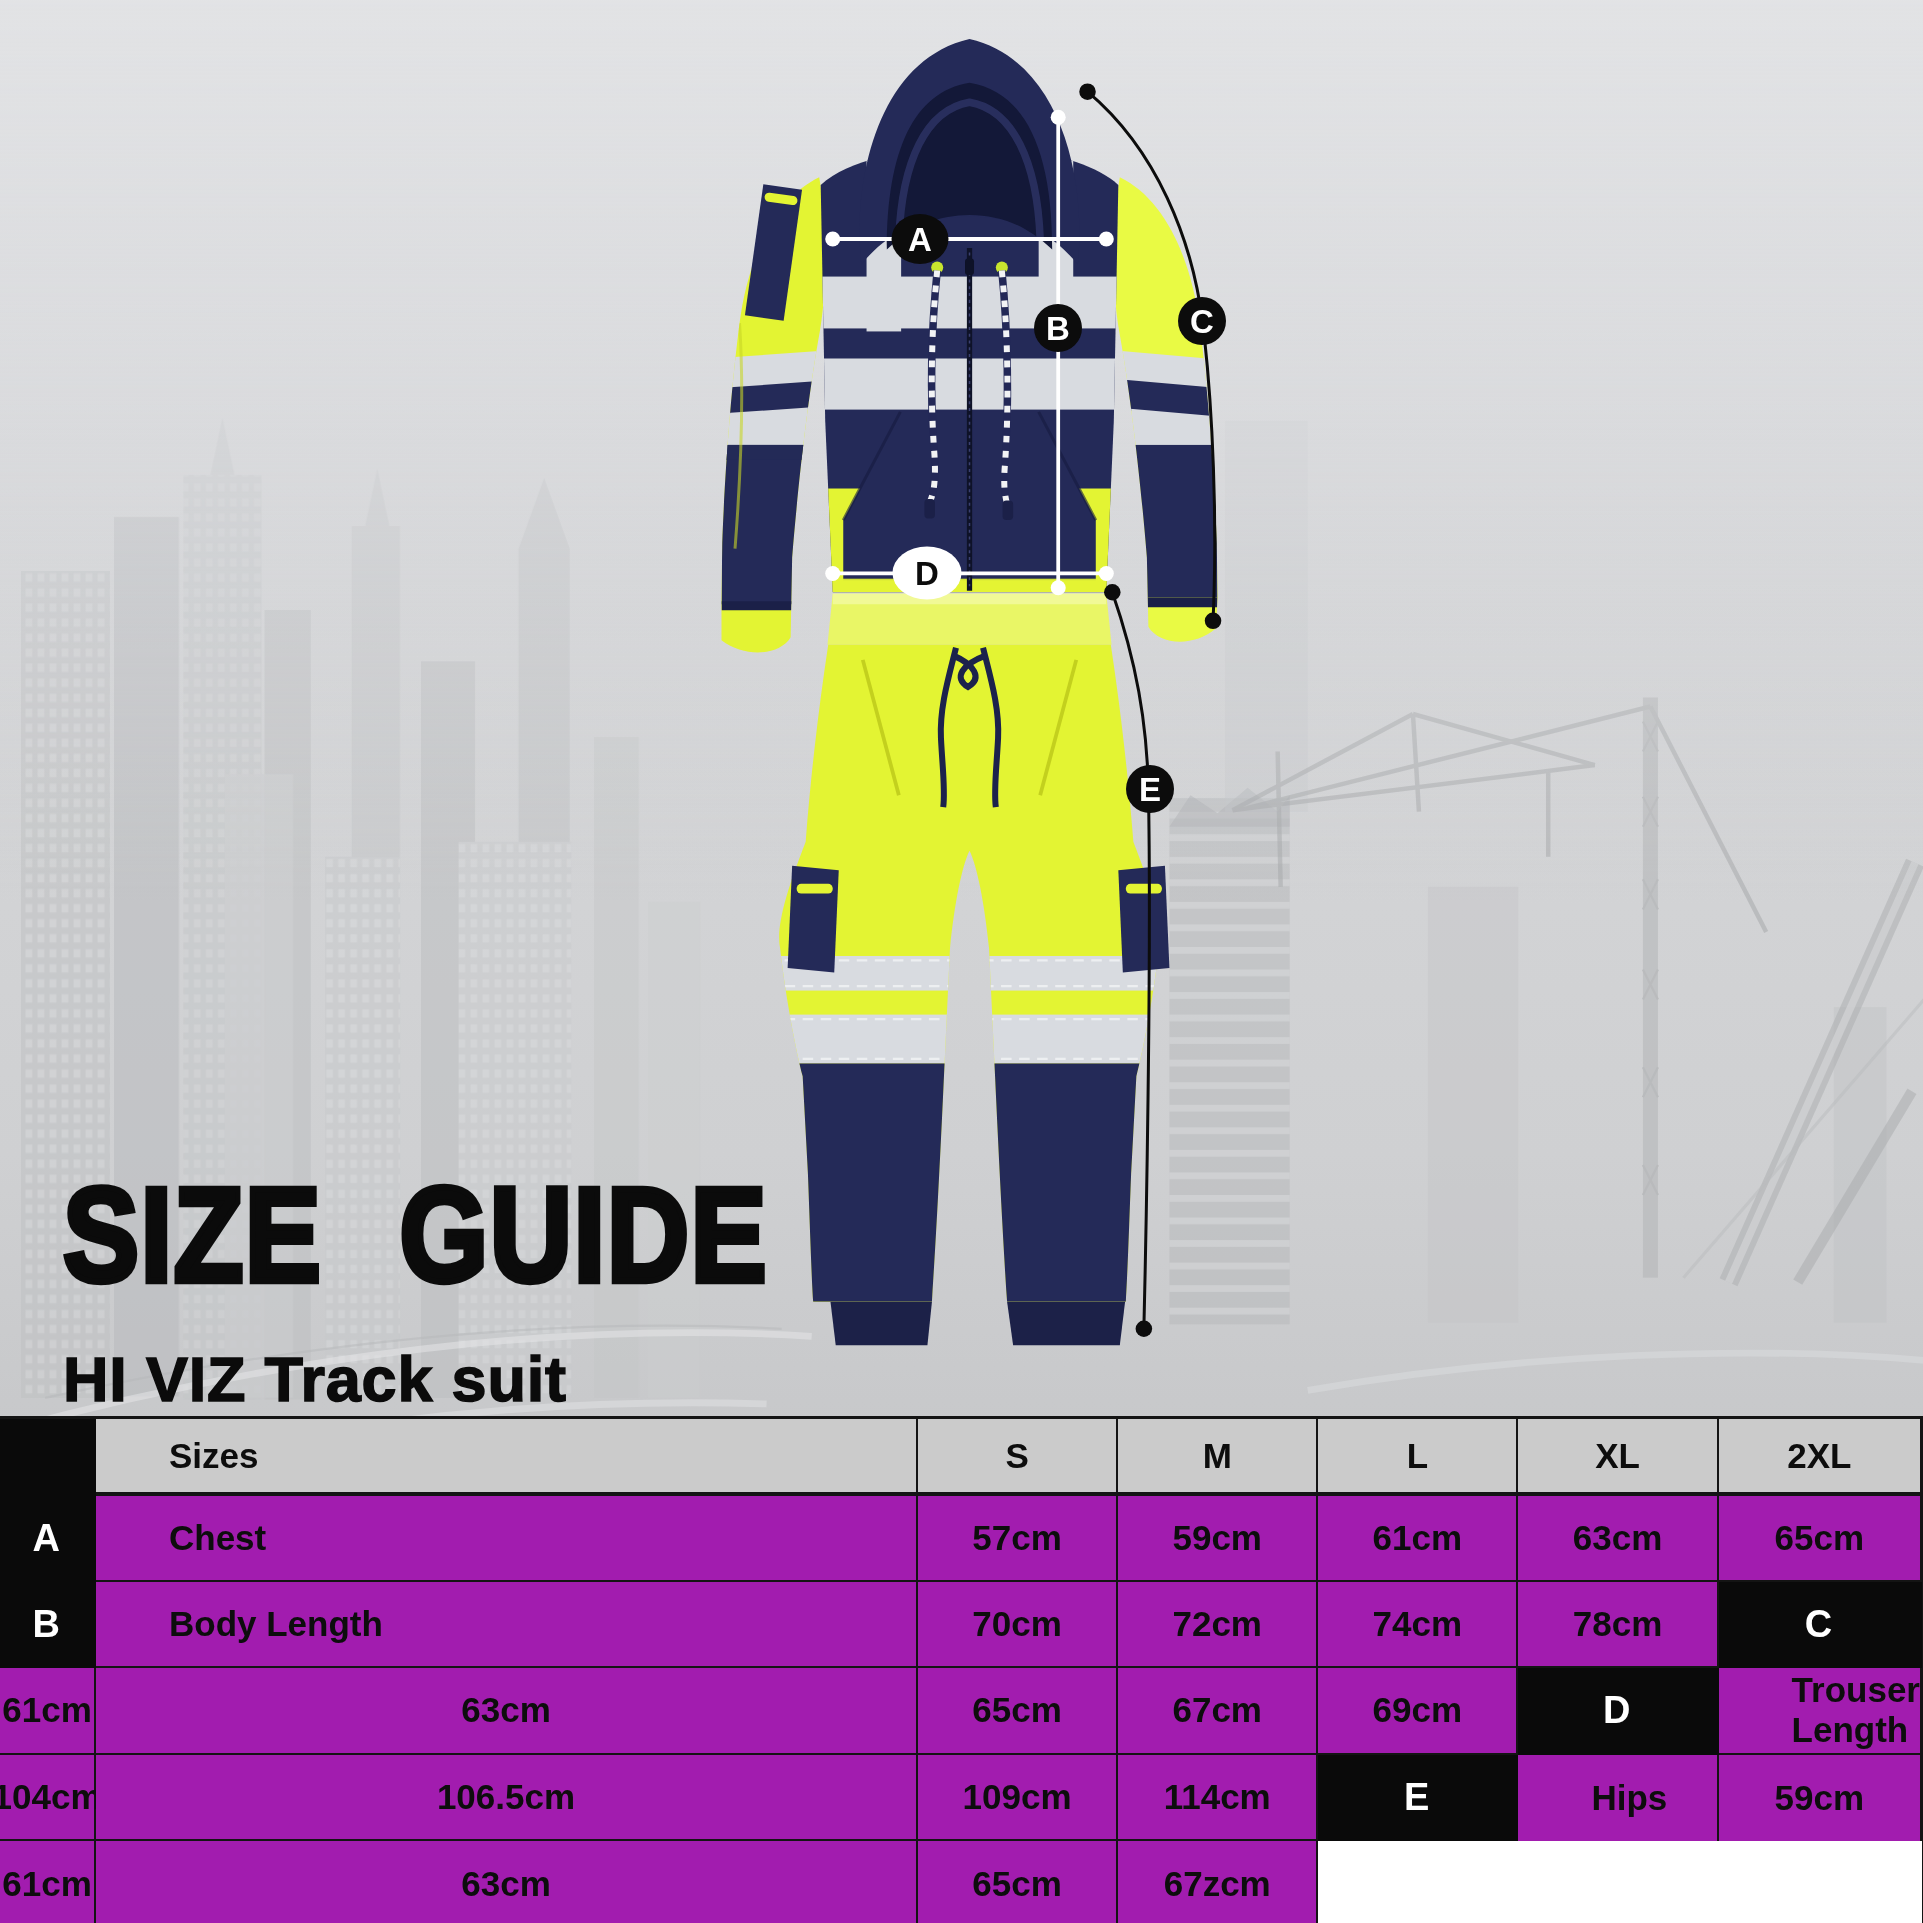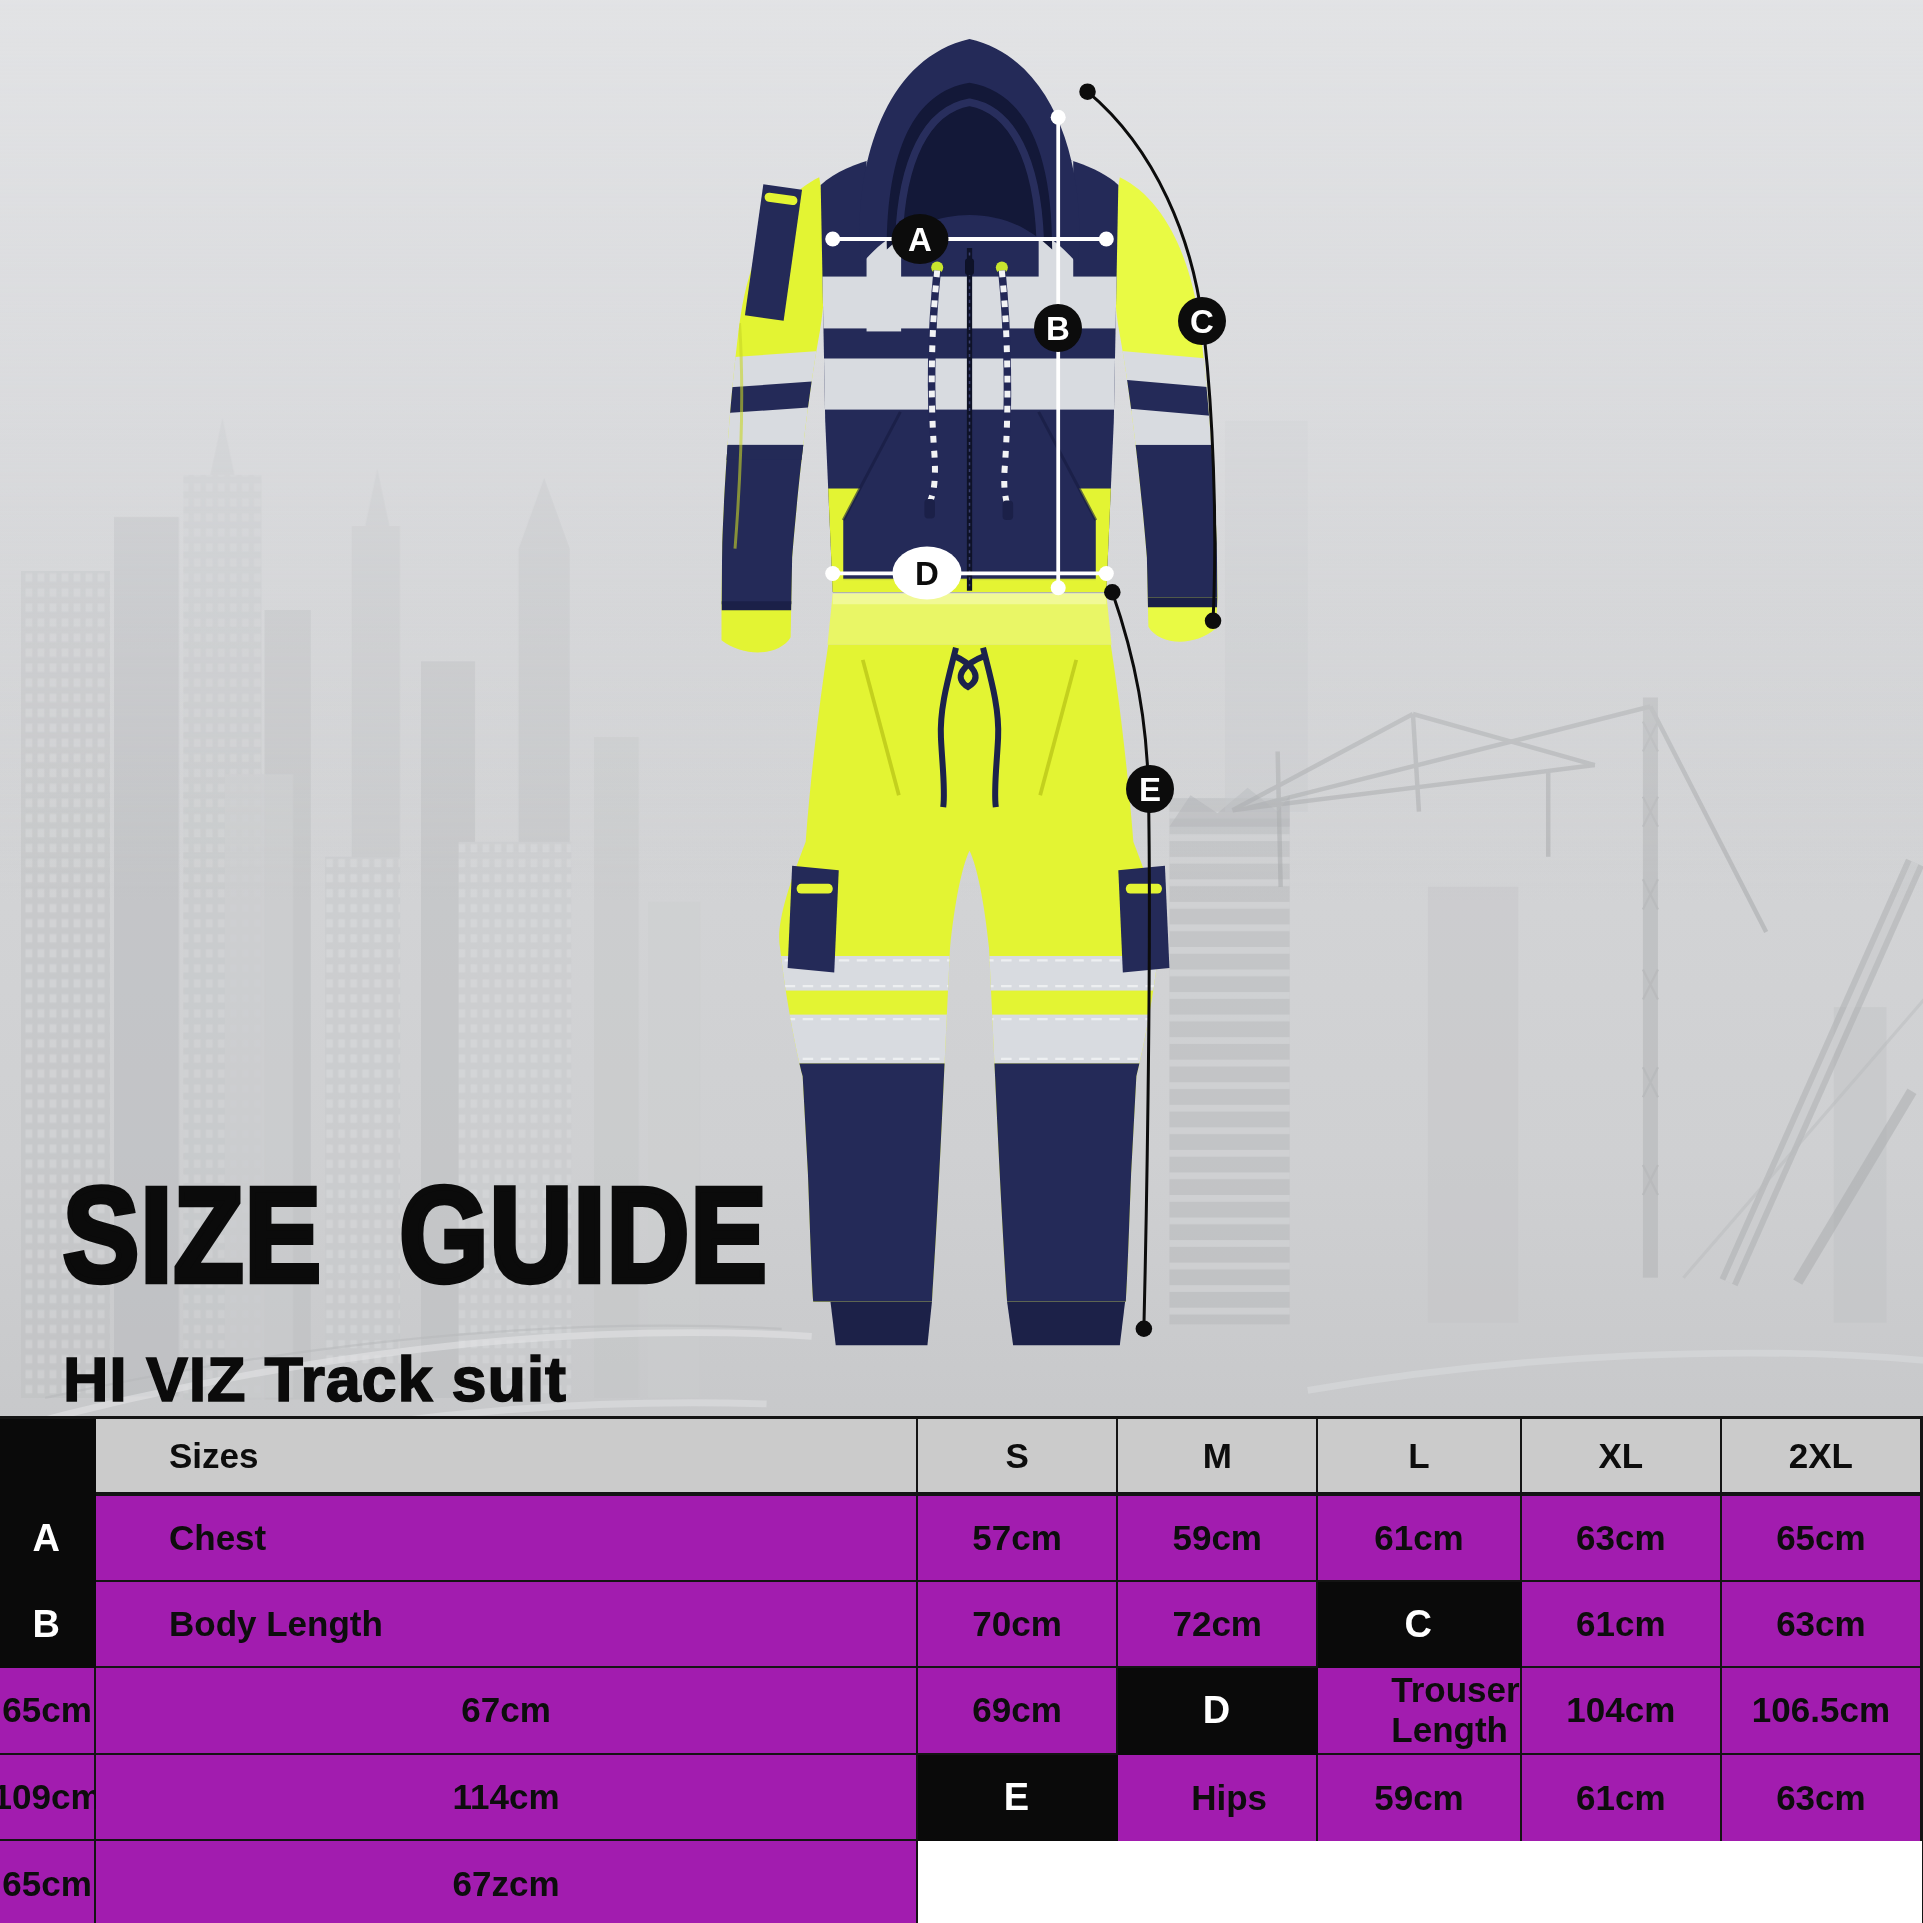--- a/index.html
+++ b/index.html
@@ -289,20 +289,22 @@
       <div class="cell rowlabel">Chest</div>
       <div class="cell value">57cm</div>
       <div class="cell value">59cm</div>
       <div class="cell value">61cm</div>
       <div class="cell value">63cm</div>
       <div class="cell value">65cm</div>
       <div class="cell letter">B</div>
       <div class="cell rowlabel">Body Length</div>
       <div class="cell value">70cm</div>
       <div class="cell value">72cm</div>
+      <div class="cell value">74cm</div>
+      <div class="cell value">78cm</div>
       <div class="cell letter">C</div>
       <div class="cell value">61cm</div>
       <div class="cell value">63cm</div>
       <div class="cell value">65cm</div>
       <div class="cell value">67cm</div>
       <div class="cell value">69cm</div>
       <div class="cell letter">D</div>
       <div class="cell rowlabel">Trouser Length</div>
       <div class="cell value">104cm</div>
       <div class="cell value">106.5cm</div>

